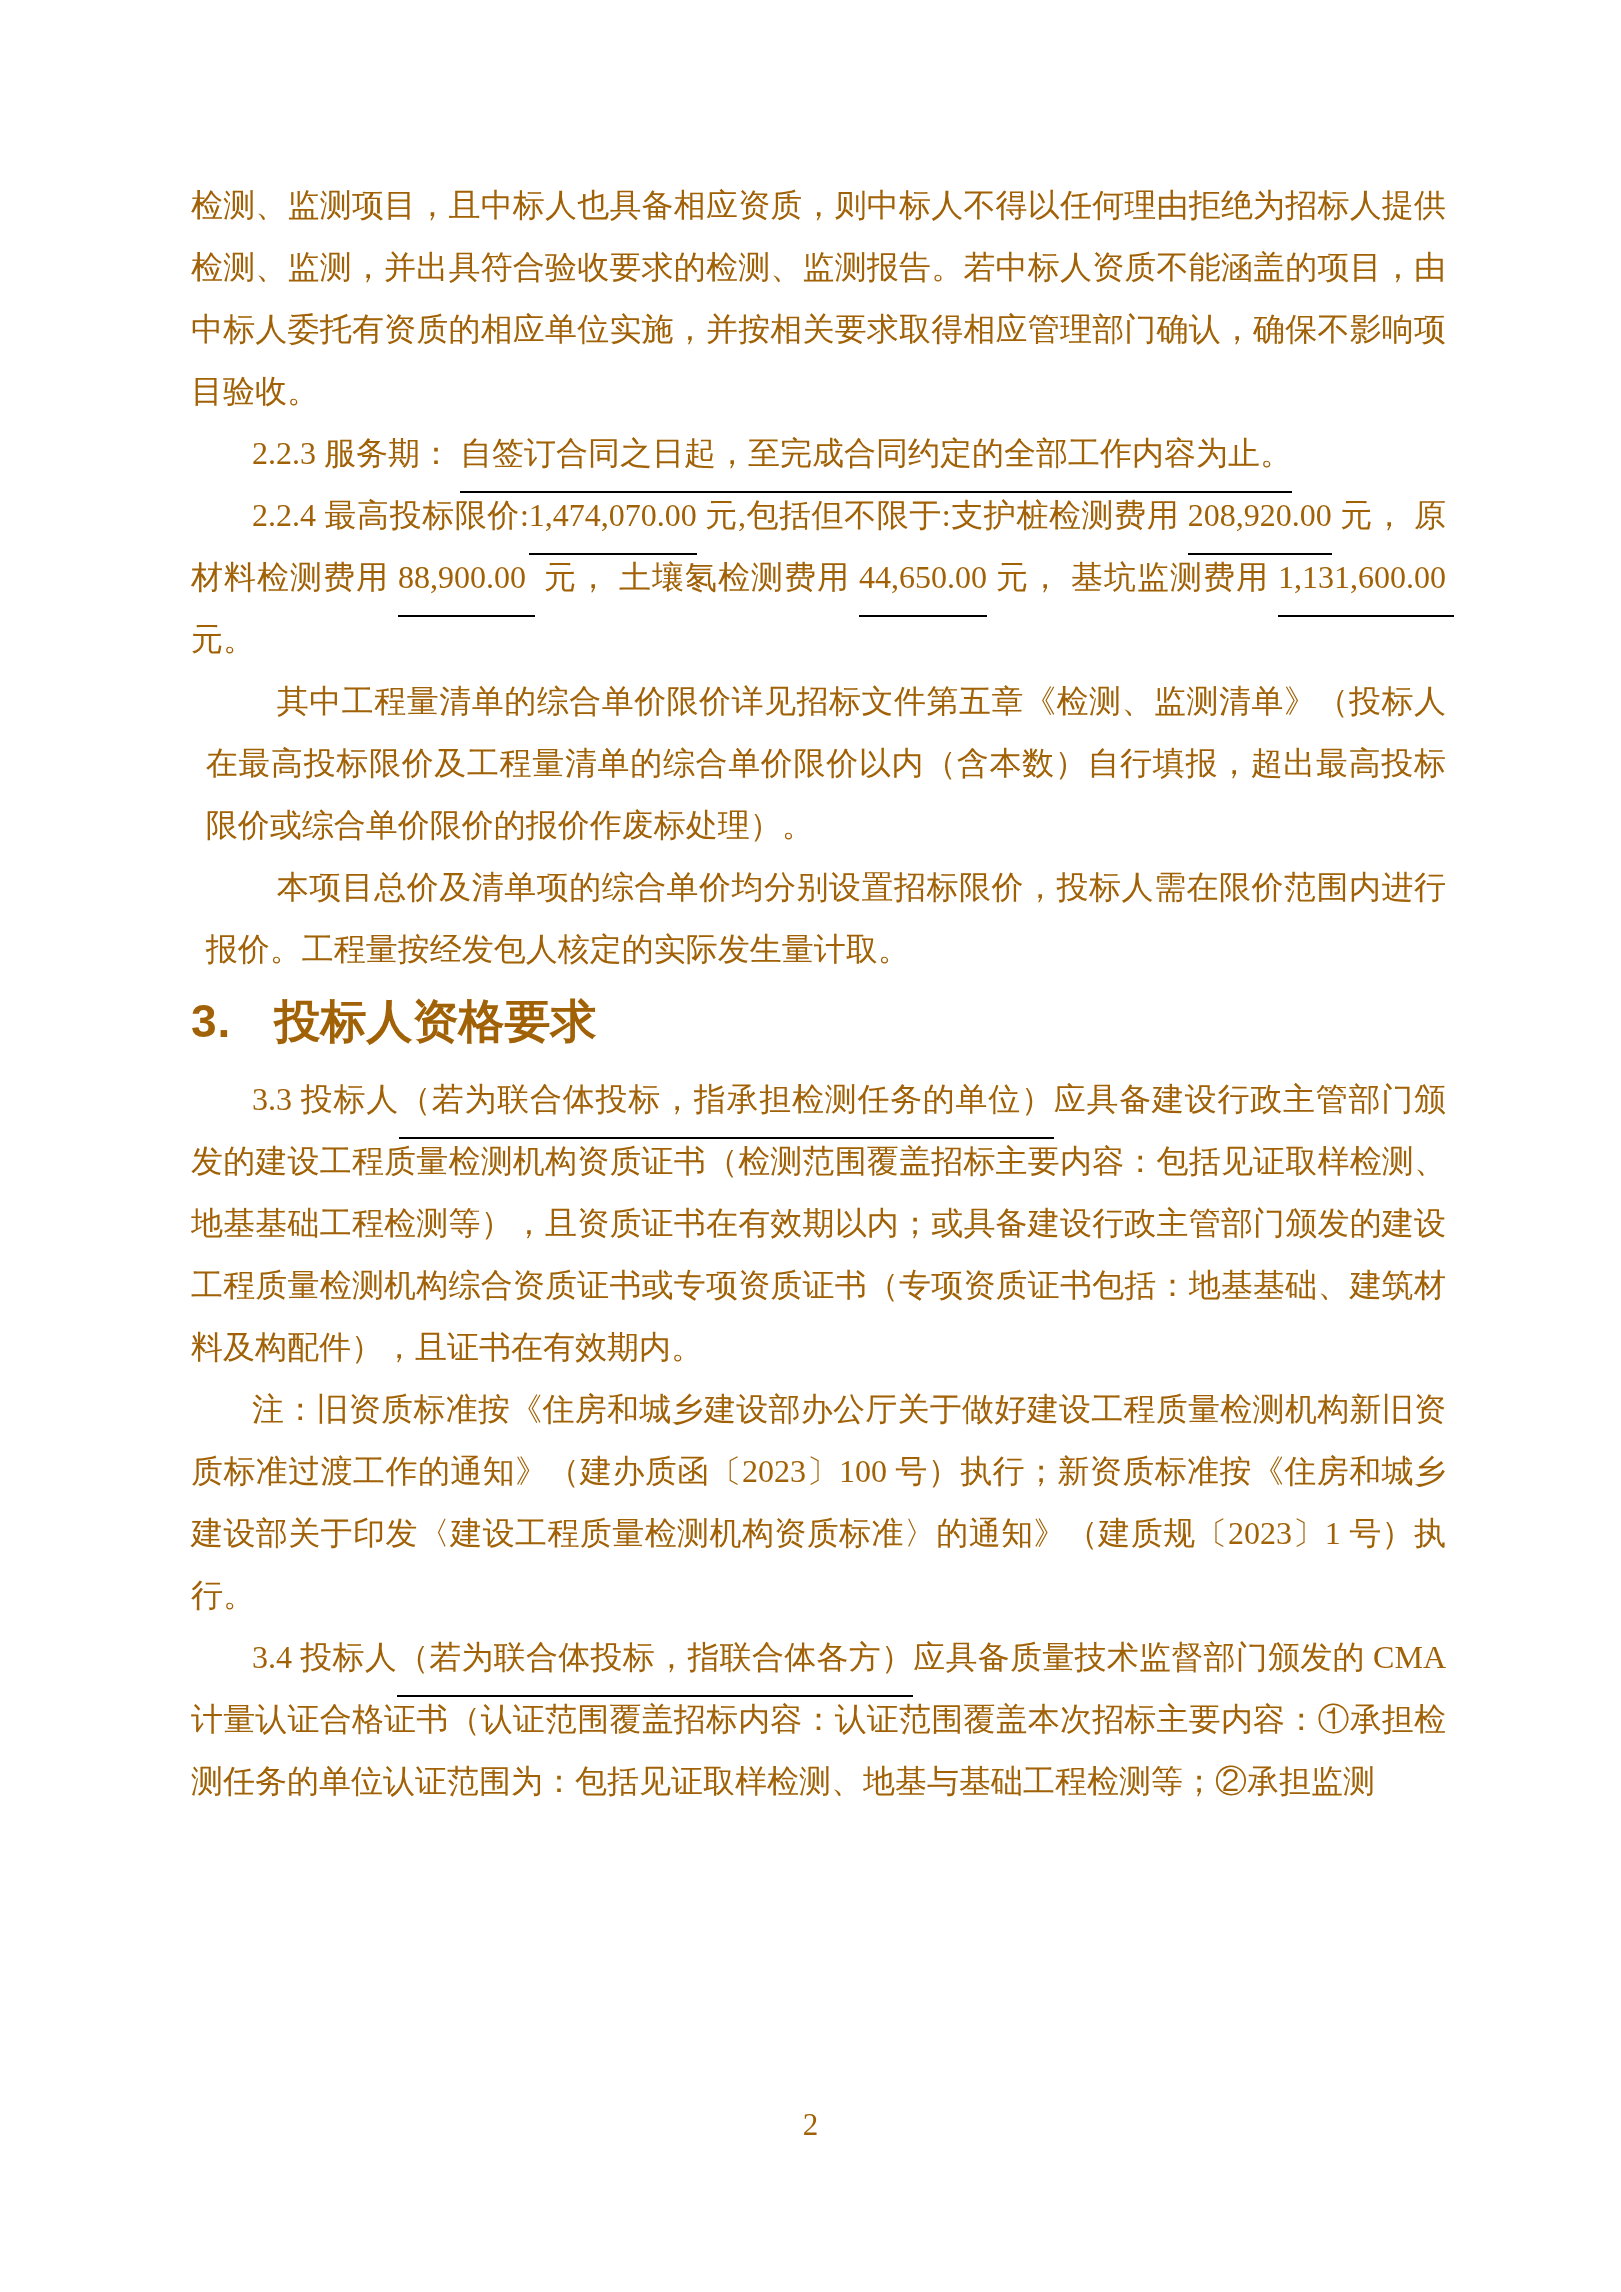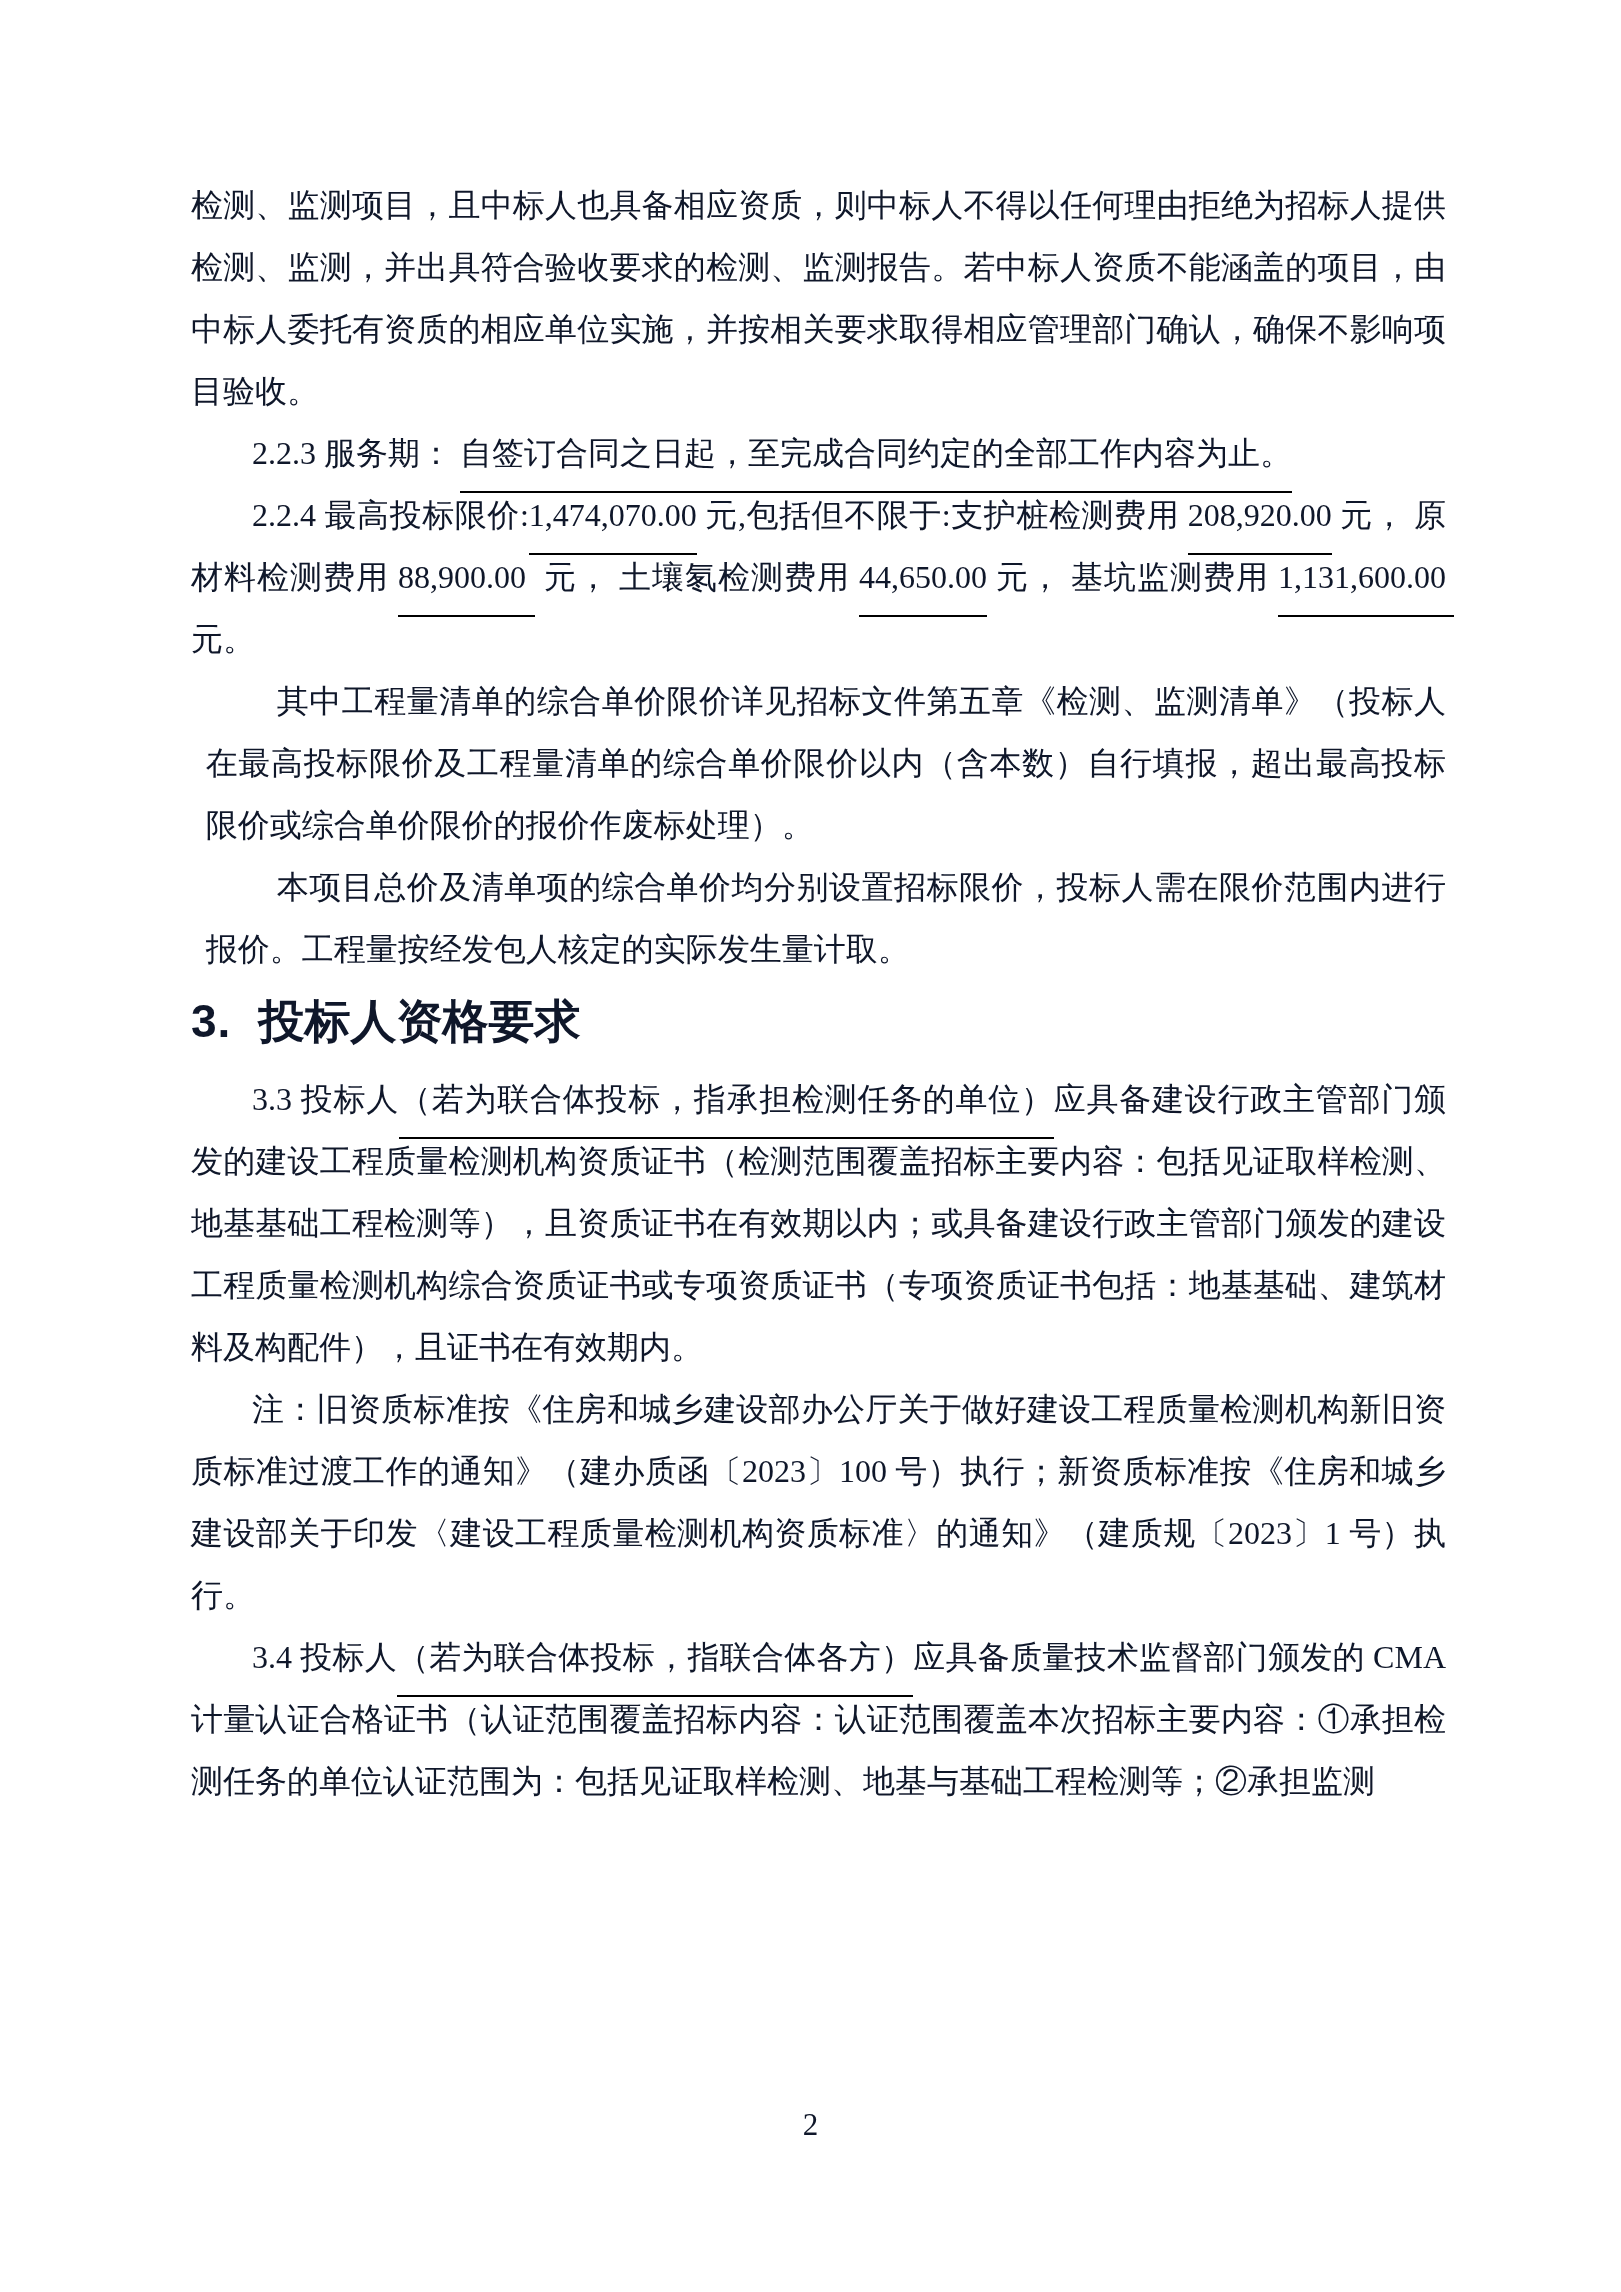--- a/index.html
+++ b/index.html
@@ -6,21 +6,21 @@
     margin: 0;
     padding: 0;
     background: #ffffff;
   }
   .page {
     position: relative;
     width: 1621px;
     height: 2293px;
     background: #ffffff;
     overflow: hidden;
-    color: #0f172a;
+    color: #a16207;
     font-family: "Liberation Serif", "DejaVu Serif", serif;
   }
   .content {
     position: absolute;
     left: 191px;
     top: 174px;
     width: 1255px;
     font-size: 32px;
     line-height: 62px;
     text-align: justify;
@@ -35,21 +35,21 @@
   p.heading {
     font-family: "Liberation Sans", "DejaVu Sans", sans-serif;
     font-weight: bold;
     font-size: 46px;
     line-height: 78px;
     margin: 2px 0 7.8px 0;
     text-indent: 0;
     text-align: left;
   }
   .heading-number { letter-spacing: 1px; }
-  .heading-title  { margin-left: 27px; }
+  .heading-title  { margin-left: 43px; }
   span.run { white-space: pre-wrap; }
   span.u {
     white-space: pre-wrap;
     border-bottom: 2.9px solid #000000;
     padding-bottom: 20px;
   }
   .page-number {
     position: absolute;
     left: 0;
     width: 100%;

